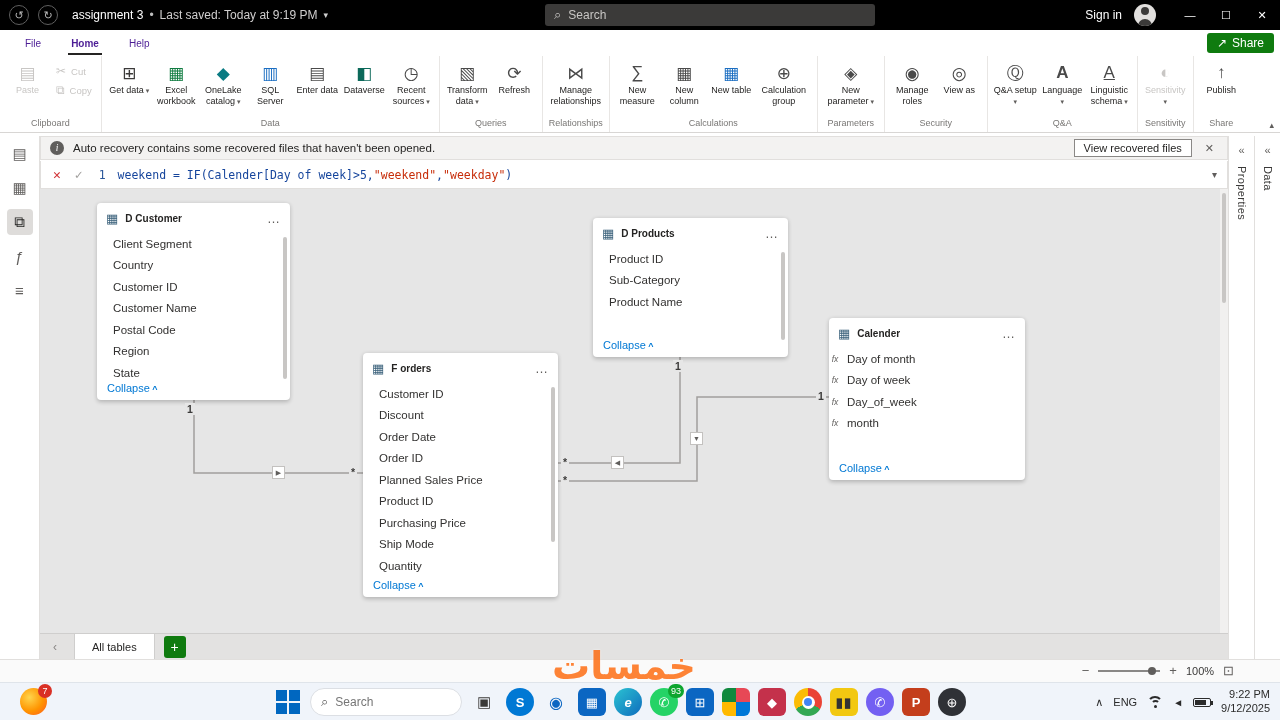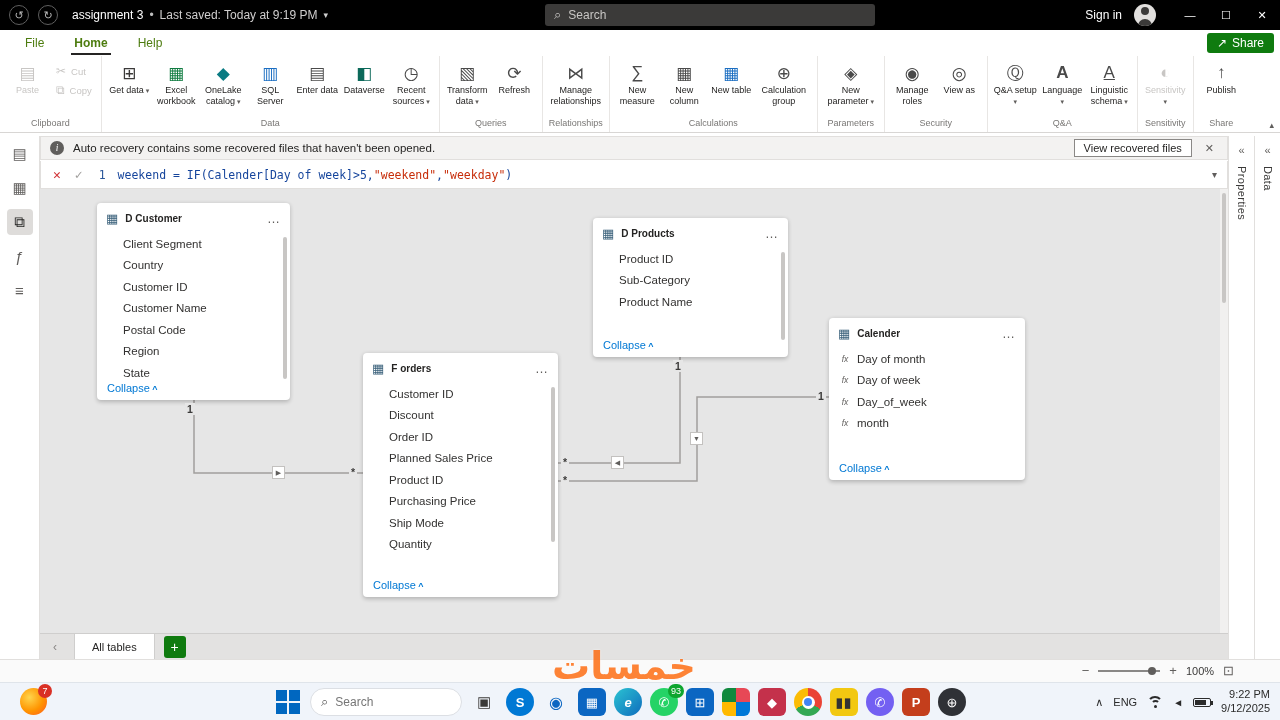--- a/index.html
+++ b/index.html
@@ -18,21 +18,21 @@
 .tb-search input::placeholder { color:#c8c6c4; }
 .tb-right { margin-left:auto; display:flex; align-items:center; height:100%;justify-content:center; }
 .signin { font-size:12px; margin-right:12px; }
 .avatar { width:22px; height:22px; border-radius:50%; background:#e1dfdd; position:relative; margin-right:16px; overflow:hidden; }
 .avatar::before { content:""; position:absolute; top:3px; left:7px; width:8px; height:8px; border-radius:50%; background:#3b3a39; }
 .avatar::after { content:""; position:absolute; bottom:-1px; left:4px; width:14px; height:8px; border-radius:7px 7px 0 0; background:#3b3a39; }
 .win-btn { width:36px; height:30px; display:flex; align-items:center; justify-content:center; font-size:11px; color:#fff; }
 
 
 .menubar { position:absolute; top:30px; left:0; width:1280px; height:26px; background:#fff; display:flex; align-items:center; padding-left:10px; }
-.menu-tab { padding:0 15px; height:100%; display:flex; align-items:center; font-size:12px; color:#4d7c0f; position:relative; }
+.menu-tab { padding:0 15px; height:100%; display:flex; align-items:center; font-size:10px; color:#4c1d95; position:relative; }
 .menu-tab.active { font-weight:700; }
 .menu-tab.active::after { content:""; position:absolute; left:12px; right:12px; bottom:1px; height:2px; background:#252423; }
 .share-btn { position:absolute; right:6px; top:3px; height:20px; padding:0 10px; background:#0f7b0f; color:#fff; border-radius:3px; font-size:12px; display:flex; align-items:center; gap:5px; }
 
 
 .ribbon { position:absolute; top:56px; left:0; width:1280px; height:77px; background:#fff; border-bottom:1px solid #d8d6d4; display:flex; align-items:stretch; }
 .rgroup { display:flex; flex-direction:column; border-right:1px solid #e8e6e4; padding:3px 5px 0; flex:none; }
 .rbuttons { flex:1; display:flex; align-items:flex-start; gap:2px; }
 .rbtn { width:45px; display:flex; flex-direction:column; align-items:center; text-align:center; font-size:9px; color:#252423; padding-top:2px; cursor:default; }
 .rbtn.wide { width:56px; }
@@ -75,21 +75,21 @@
 .rail-text { writing-mode:vertical-rl; font-size:11px; color:#3b3a39; margin:6px auto 0; display:block; letter-spacing:.4px; }
 
 
 .canvas { position:absolute; top:189px; left:40px; width:1188px; height:444px; background:#e6e6e6; overflow:hidden; }
 .rels { position:absolute; top:0; left:0; }
 .card { position:absolute; background:#fff; border-radius:4px; box-shadow:0 1.6px 4px rgba(0,0,0,.22); }
 .card-head { height:30px; display:flex; align-items:center; padding:0 9px; gap:7px; }
 .tbl-ic { font-size:13px; color:#39607a; }
 .card-title { font-size:10px; font-weight:700; color:#252423; white-space:nowrap; }
 .more { margin-left:auto; color:#605e5c; font-size:13px; letter-spacing:1px; }
-.field { height:21.5px; display:flex; align-items:center; padding-left:26px; font-size:11.5px; color:#323130; gap:4px; white-space:nowrap; }
+.field { height:21.5px; display:flex; align-items:center; padding-left:16px; font-size:11.5px; color:#323130; gap:4px; white-space:nowrap; }
 .field .fxic { font-size:8.5px; font-style:italic; color:#605e5c; width:16px; margin-left:-18px; text-align:center; }
 .collapse { position:absolute; left:10px; bottom:6px; font-size:11px; color:#0078d4; }
 .collapse::after { content:" ^"; font-size:9px; font-weight:700; }
 .vscroll { position:absolute; right:3px; width:4px; border-radius:2px; background:#c8c6c4; }
 .rel-badge { position:absolute; font-size:10.5px; font-weight:700; color:#3b3a39; background:#e6e6e6; padding:0 2px; line-height:12px; }
 .rel-arrow { position:absolute; width:13px; height:13px; background:#fff; border:1px solid #c3c1bf; display:flex; align-items:center; justify-content:center; font-size:7px; color:#605e5c; }
 .canvas-scroll { position:absolute; right:0; top:0; width:8px; height:100%; background:#f1f0ef; }
 .canvas-scroll i { position:absolute; top:4px; left:2px; width:4px; height:110px; border-radius:2px; background:#c8c6c4; }
 
 
@@ -410,20 +410,21 @@
   </div>
 
   <div class="card" style="left:323px;top:164px;width:195px;height:244px">
     <div class="card-head">
       <span class="tbl-ic">▦</span>
       <span class="card-title">F orders</span>
       <span class="more">…</span>
     </div>
     <div class="field">Customer ID</div>
     <div class="field">Discount</div>
+    <div class="field">Order Date</div>
     <div class="field">Order ID</div>
     <div class="field">Planned Sales Price</div>
     <div class="field">Product ID</div>
     <div class="field">Purchasing Price</div>
     <div class="field">Ship Mode</div>
     <div class="field">Quantity</div>
     <span class="collapse">Collapse</span>
     <span class="vscroll" style="top:34px;height:155px"></span>
   </div>
 

